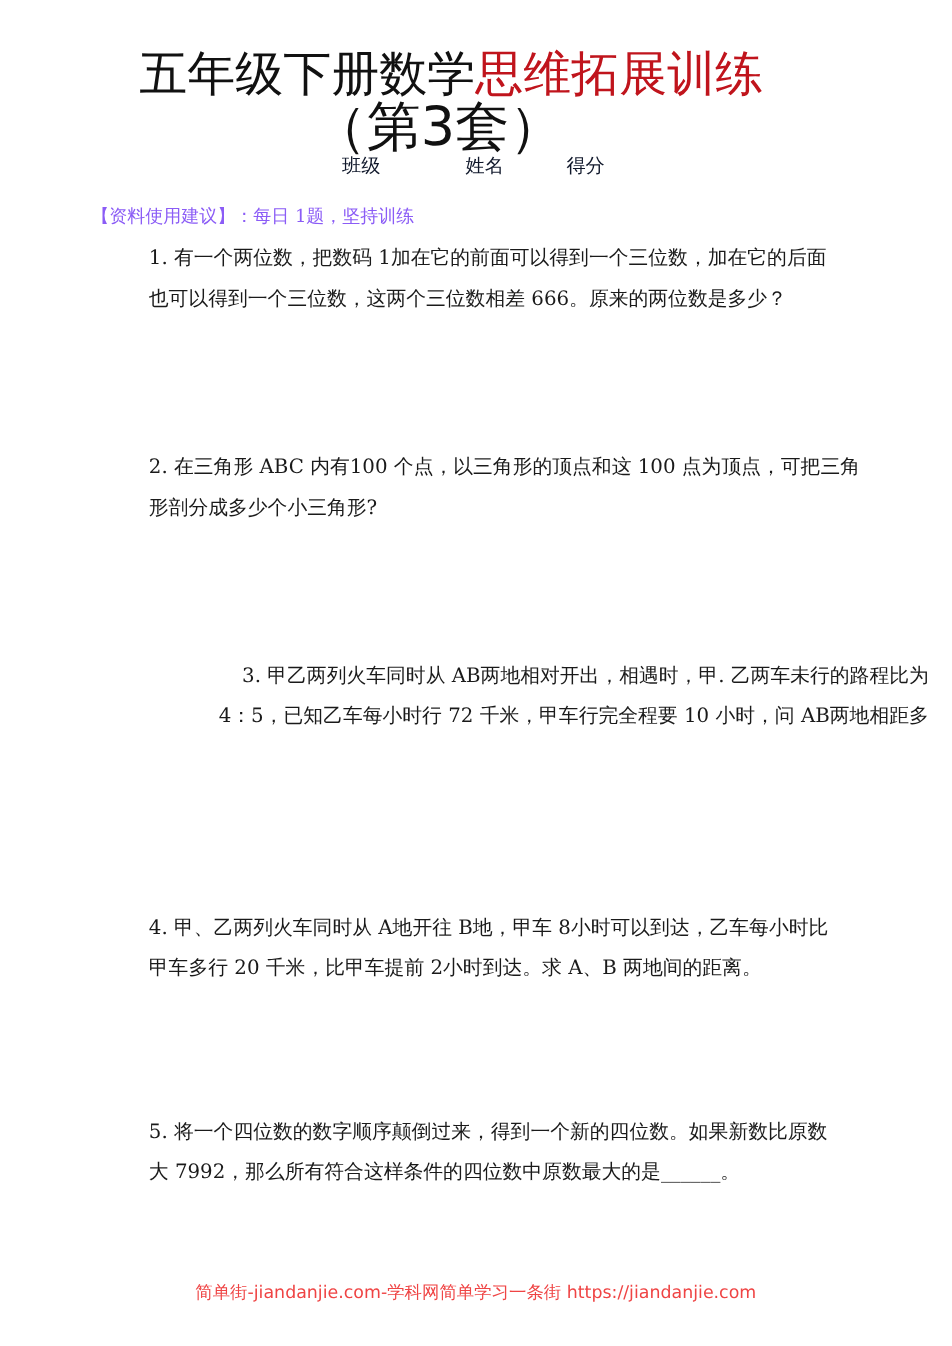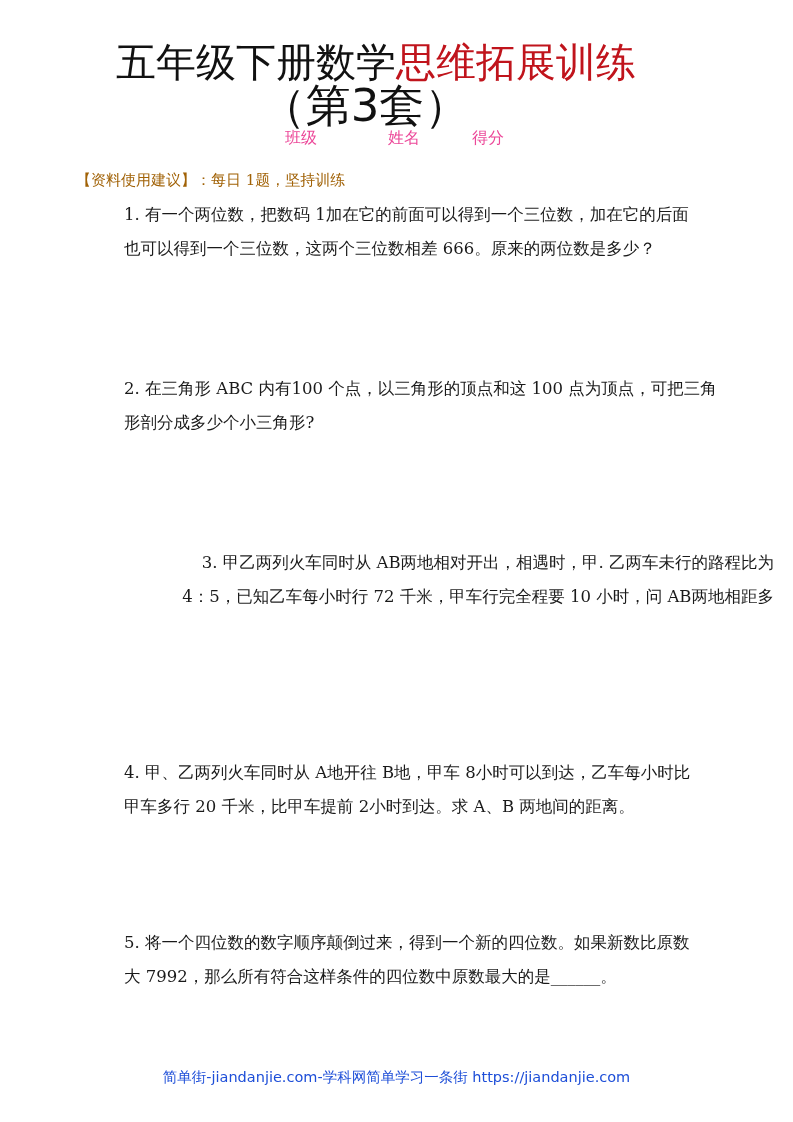--- a/index.html
+++ b/index.html
@@ -45,37 +45,37 @@
       white-space: nowrap;
     }
     .meta-row {
       position: absolute;
       top: 128px;
       left: 0;
       width: 793px;
       height: 22px;
       font-family: "DejaVu Sans", "Liberation Sans", sans-serif;
       font-size: 16px;
-      color: #ec4899;
+      color: #0f172a;
     }
     .meta-row span {
       position: absolute;
       top: 0;
     }
     .meta-class { left: 285px; }
     .meta-name  { left: 388px; }
     .meta-score { left: 472px; }
 
     .advice {
       position: absolute;
       top: 171px;
       left: 76px;
       font-family: "DejaVu Serif", "Liberation Serif", serif;
       font-size: 15px;
-      color: #a16207;
+      color: #8b5cf6;
       white-space: nowrap;
     }
     .question {
       position: absolute;
       left: 76px;
       width: 650px;
       font-family: "DejaVu Serif", "Liberation Serif", serif;
       font-size: 16.5px;
       line-height: 34px;
       color: #1a1a1a;
@@ -92,21 +92,21 @@
     .q5 { top: 926px; }
 
     .footer {
       position: absolute;
       top: 1068px;
       left: 0;
       width: 793px;
       text-align: center;
       font-family: "DejaVu Sans", "Liberation Sans", sans-serif;
       font-size: 14.5px;
-      color: #1d4ed8;
+      color: #ef4444;
       white-space: nowrap;
     }
   </style>
 </head>
 <body>
 
 <div class="title"><span>五年级下册数学</span><span class="accent">思维拓展训练</span></div>
 
 <div class="subtitle">（第3套）</div>
 

